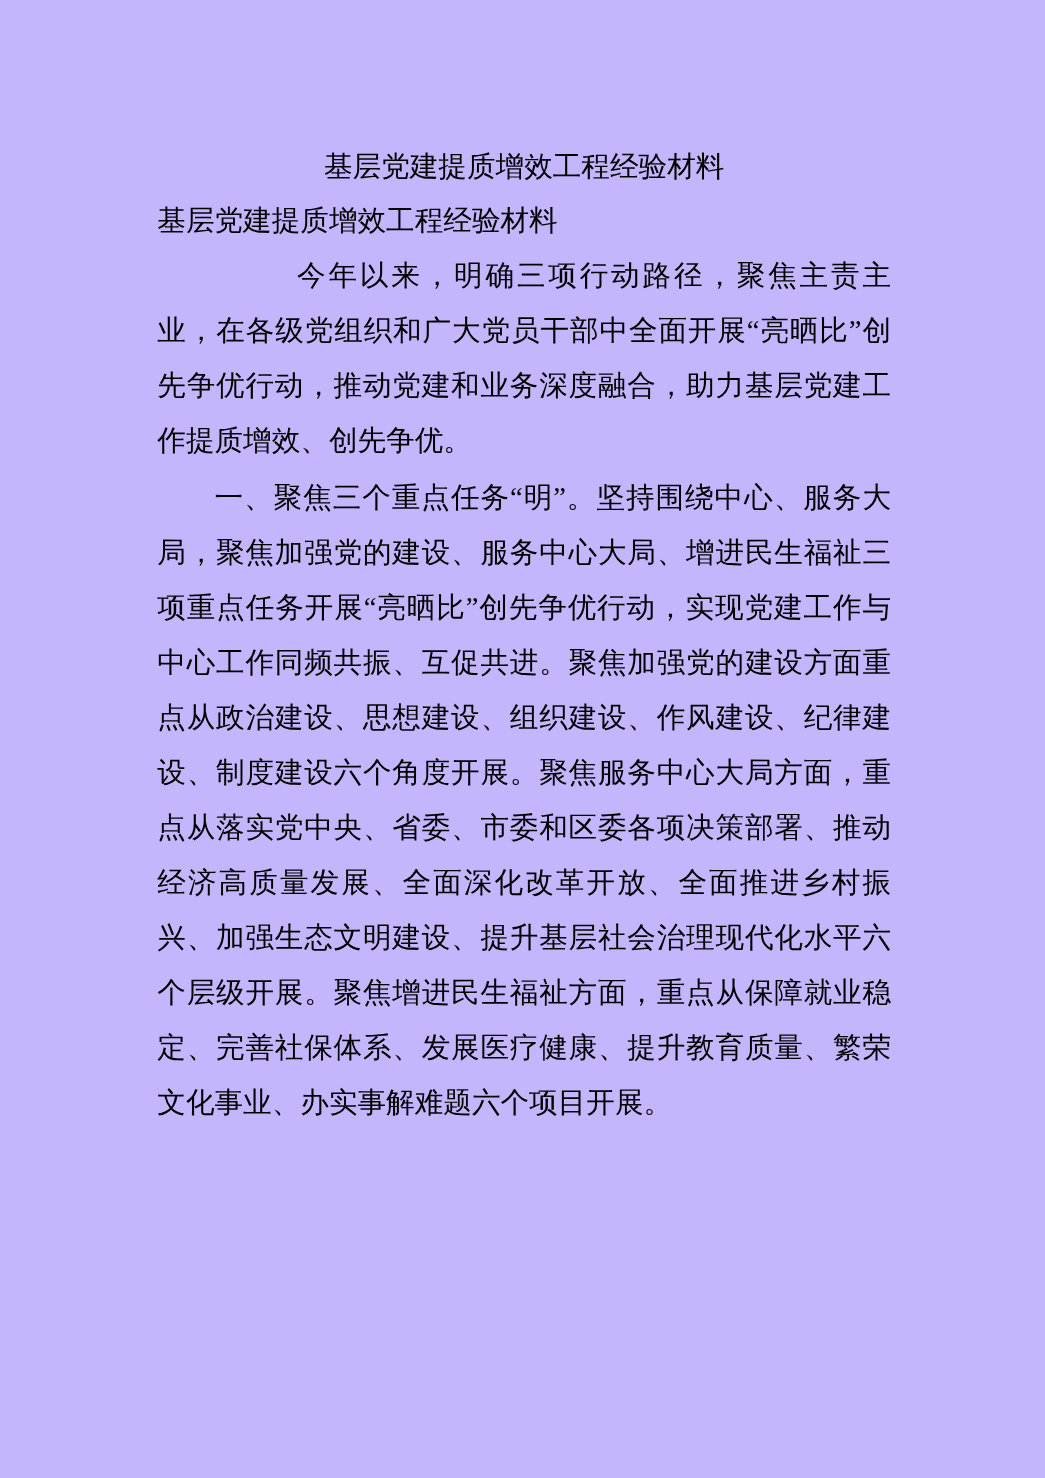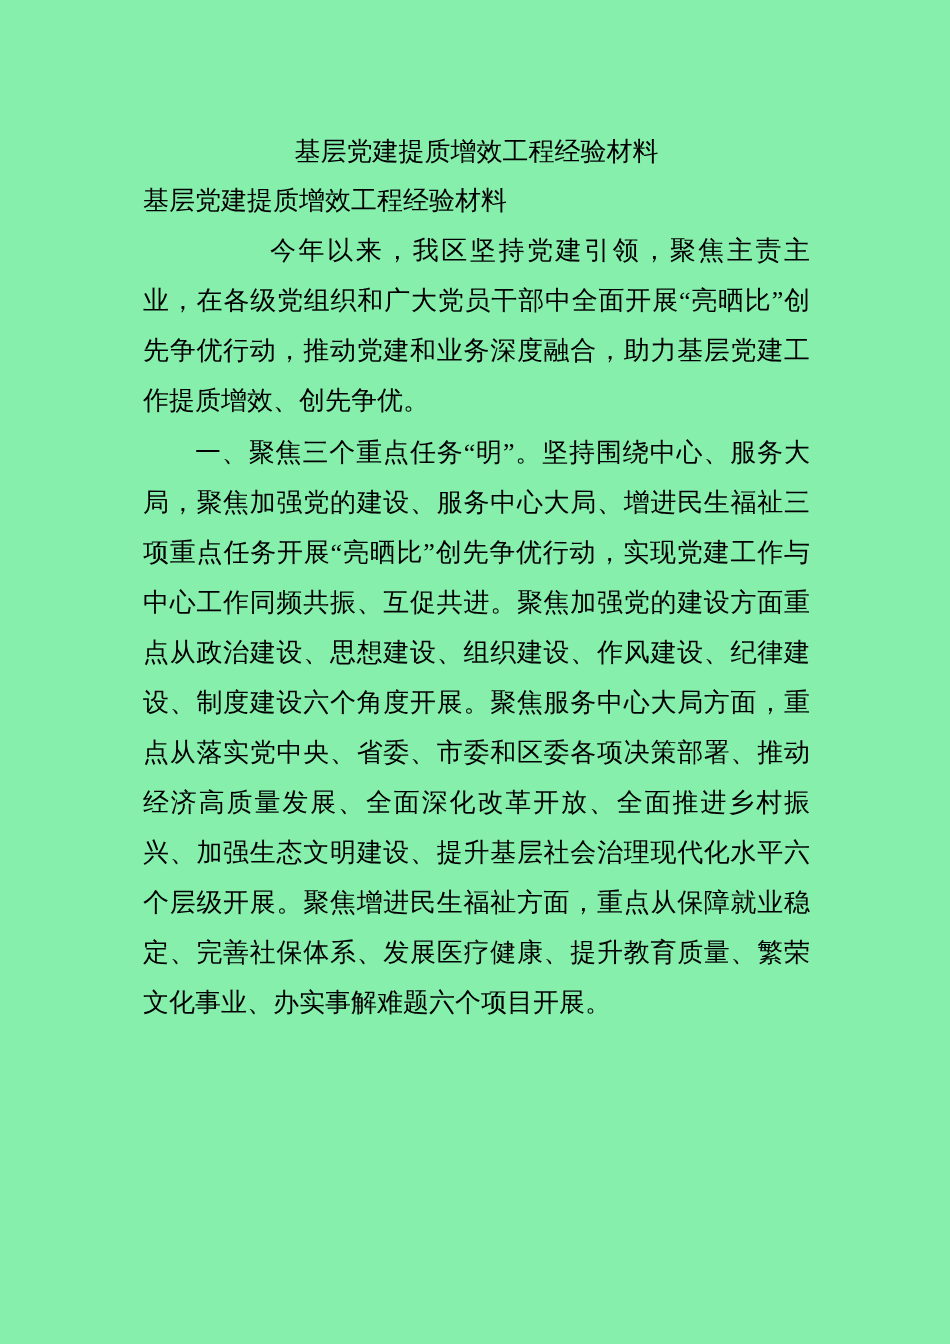--- a/index.html
+++ b/index.html
@@ -4,21 +4,21 @@
 <style>
   html, body {
     margin: 0;
     padding: 0;
     background: #ffffff;
   }
   .page {
     position: relative;
     width: 950px;
     height: 1344px;
-    background: #86efac;
+    background: #c4b5fd;
     overflow: hidden;
   }
   .content {
     position: absolute;
     left: 143px;
     top: 128px;
     width: 667px;
     font-family: "Liberation Serif", "DejaVu Serif", serif;
     font-size: 26px;
     line-height: 50px;
@@ -48,16 +48,16 @@
     text-indent: 52px;
   }
 </style>
 </head>
 <body>
 
 <div class="page">
   <div class="content">
     <h1 class="doc-title">基层党建提质增效工程经验材料</h1>
     <p class="doc-subtitle">基层党建提质增效工程经验材料</p>
-    <p class="para para-intro">今年以来，我区坚持党建引领，聚焦主责主业，在各级党组织和广大党员干部中全面开展“亮晒比”创先争优行动，推动党建和业务深度融合，助力基层党建工作提质增效、创先争优。</p>
+    <p class="para para-intro">今年以来，明确三项行动路径，聚焦主责主业，在各级党组织和广大党员干部中全面开展“亮晒比”创先争优行动，推动党建和业务深度融合，助力基层党建工作提质增效、创先争优。</p>
     <p class="para para-body">一、聚焦三个重点任务“明”。坚持围绕中心、服务大局，聚焦加强党的建设、服务中心大局、增进民生福祉三项重点任务开展“亮晒比”创先争优行动，实现党建工作与中心工作同频共振、互促共进。聚焦加强党的建设方面重点从政治建设、思想建设、组织建设、作风建设、纪律建设、制度建设六个角度开展。聚焦服务中心大局方面，重点从落实党中央、省委、市委和区委各项决策部署、推动经济高质量发展、全面深化改革开放、全面推进乡村振兴、加强生态文明建设、提升基层社会治理现代化水平六个层级开展。聚焦增进民生福祉方面，重点从保障就业稳定、完善社保体系、发展医疗健康、提升教育质量、繁荣文化事业、办实事解难题六个项目开展。</p>
   </div>
 </div>
 
 </body></html>

